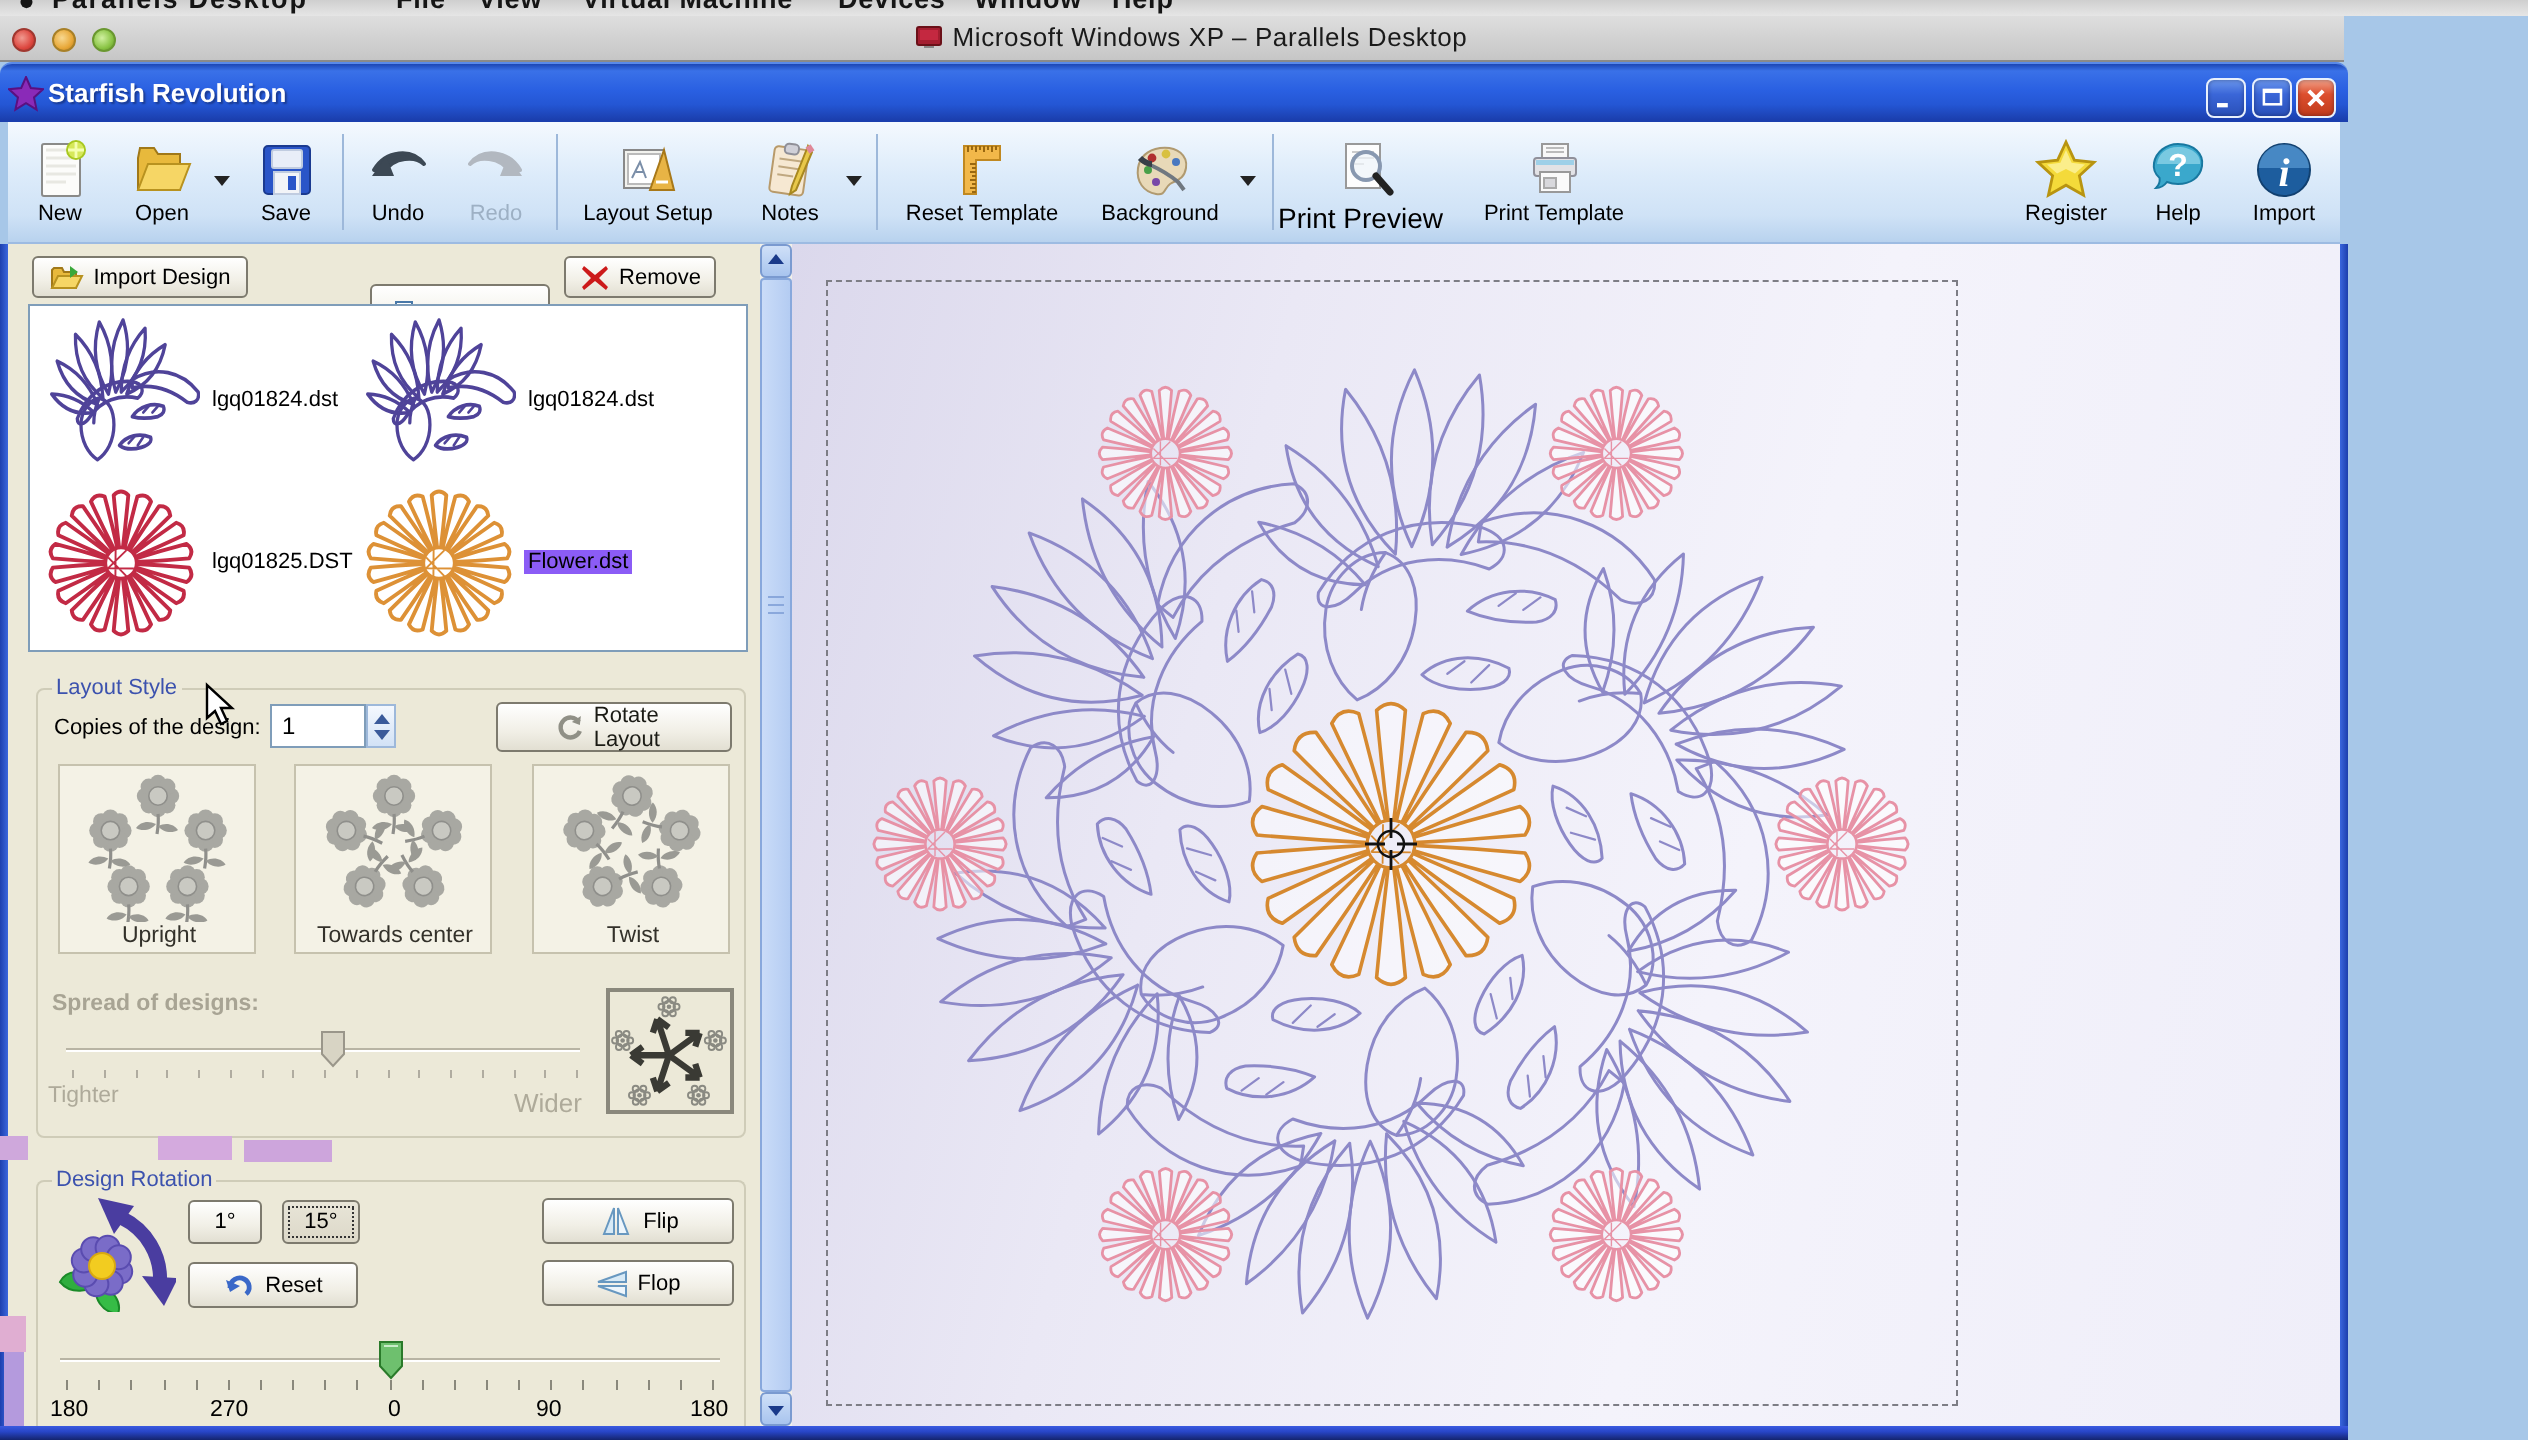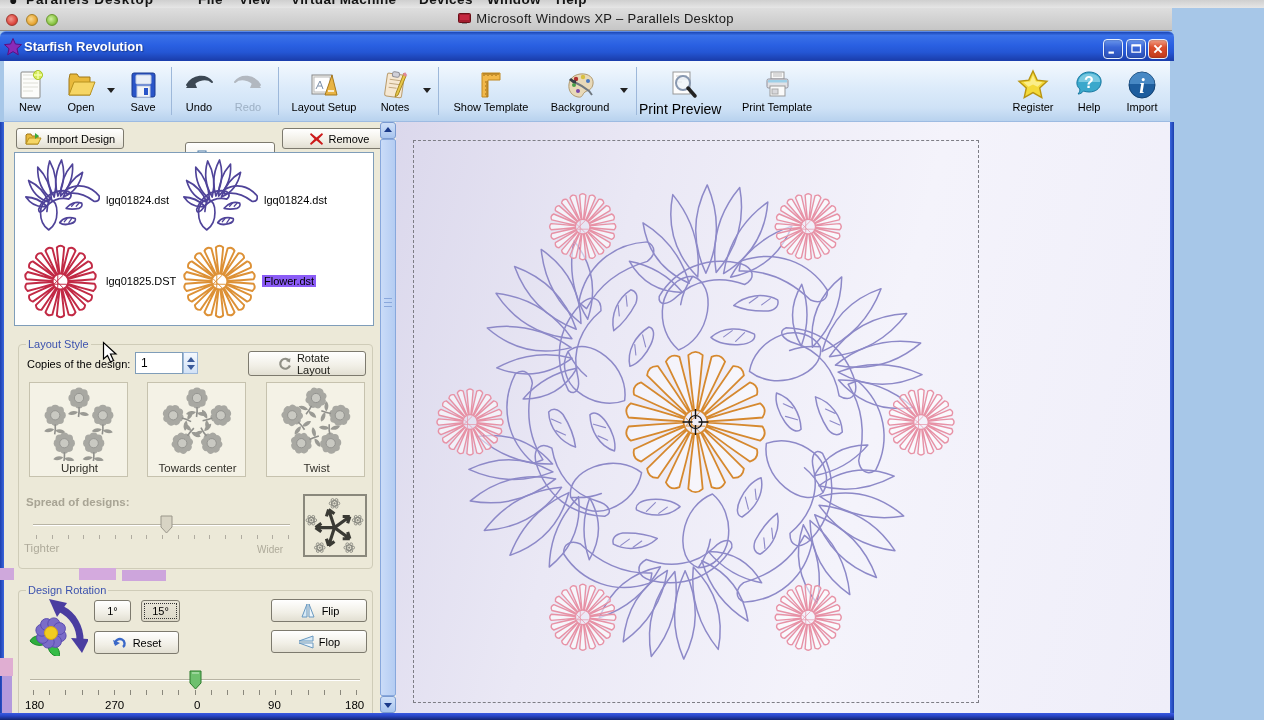--- a/index.html
+++ b/index.html
@@ -86,21 +86,21 @@
             <path d="M10,11 h11 M10,15 h11 M10,19 h8" stroke="#c0a880" stroke-width="1"></path>
           </g>
           <path d="M25,4 L17,24 L16,28 L19,26 L27,7 Z" fill="#e8c84a" stroke="#a88820"></path>
           <path d="M25,4 L27,7" stroke="#e08898" stroke-width="3"></path>
         </svg></div>
       <div style="position:absolute;left:371px;top:40px;width:40px;text-align:center;font-size:11px;color:#000">Notes</div>
       <div style="position:absolute;left:471px;top:8px;width:32px;height:32px"><svg width="32" height="32" viewBox="0 0 32 32">
           <path d="M7,4 L25,4 L25,11 L13,11 L13,28 L7,28 Z" fill="#f2b84a" stroke="#c08820"></path>
           <path d="M9,4 v3 M11,4 v2 M13,4 v3 M15,4 v2 M17,4 v3 M19,4 v2 M21,4 v3 M23,4 v2 M13,13 h-3 M13,15 h-2 M13,17 h-3 M13,19 h-2 M13,21 h-3 M13,23 h-2 M13,25 h-3 M13,27 h-2" stroke="#9a6810" stroke-width="1"></path>
         </svg></div>
-      <div style="position:absolute;left:443px;top:40px;width:88px;text-align:center;font-size:11px;color:#000">Show Template</div>
+      <div style="position:absolute;left:443px;top:40px;width:88px;text-align:center;font-size:11px;color:#000">Reset Template</div>
       <div style="position:absolute;left:560px;top:8px;width:32px;height:32px"><svg width="32" height="32" viewBox="0 0 32 32">
           <path d="M16,5 C25,4 30,9 29,15 C28,21 24,21 21,23 C18,25 19,29 14,28 C8,27 4,22 5,15 C6,9 10,6 16,5 Z" fill="#e8d9b8" stroke="#b09a70"></path>
           <circle cx="12" cy="10" r="2.2" fill="#b03030"></circle>
           <circle cx="19" cy="8" r="2.2" fill="#d8c040"></circle>
           <circle cx="24" cy="12" r="2" fill="#4878c0"></circle>
           <circle cx="10" cy="16" r="2" fill="#48a048"></circle>
           <circle cx="14" cy="22" r="2" fill="#7848a8"></circle>
           <path d="M8,12 C12,14 18,16 25,22 L28,26" stroke="#707880" stroke-width="2" fill="none"></path>
           <path d="M6,10 C8,12 10,13 12,13" stroke="#383f48" stroke-width="3" fill="none"></path>
         </svg></div>
@@ -238,21 +238,21 @@
           </svg>
           <span>Import Design</span>
         </div>
         <div class="btn" style="left:181px;top:20px;width:90px;height:31px;">
           <svg width="15" height="15" viewBox="0 0 15 15">
             <rect x="1" y="1" width="8" height="10" fill="#fff" stroke="#4878a8"></rect>
             <rect x="5" y="4" width="8" height="10" fill="#eaf2fa" stroke="#4878a8"></rect>
           </svg>
           <span>Duplicate</span>
         </div>
-        <div class="btn" style="left:278px;top:6px;width:114px;height:21px;">
+        <div class="btn" style="left:278px;top:6px;width:76px;height:21px;">
           <svg width="15" height="14" viewBox="0 0 15 14">
             <path d="M2,1 L7.5,5.5 L13,1 L14,2.5 L9.5,7 L14,11.5 L13,13 L7.5,8.5 L2,13 L1,11.5 L5.5,7 L1,2.5 Z" fill="#cc1a1a"></path>
           </svg>
           <span>Remove</span>
         </div>
         <div class="abs" style="left:10px;top:30px;width:360px;height:174px;background:#fff;border:1px solid #7f9db9">
           <svg style="position:absolute;left:9px;top:6px" width="76" height="76" viewBox="5 10 83 74" preserveAspectRatio="none">
             <path d="M30,56 Q20.1,47.4 7,47 Q15.9,58.2 30,56" fill="none" stroke="#4f4399" stroke-width="1.8" stroke-linejoin="round" stroke-linecap="round"></path>
             <path d="M32,52 Q25.1,37.2 10,31 Q15.2,47.5 32,52" fill="none" stroke="#4f4399" stroke-width="1.8" stroke-linejoin="round" stroke-linecap="round"></path>
             <path d="M35,49 Q33.9,30.4 20,18 Q19.3,37.5 35,49" fill="none" stroke="#4f4399" stroke-width="1.8" stroke-linejoin="round" stroke-linecap="round"></path>
@@ -576,21 +576,21 @@
         <div style="position:absolute;left:158.0px;top:413px;width:1px;height:4px;background:#b0aca0"></div>
         <div style="position:absolute;left:173.8px;top:413px;width:1px;height:4px;background:#b0aca0"></div>
         <div style="position:absolute;left:189.5px;top:413px;width:1px;height:4px;background:#b0aca0"></div>
         <div style="position:absolute;left:205.2px;top:413px;width:1px;height:4px;background:#b0aca0"></div>
         <div style="position:absolute;left:221.0px;top:413px;width:1px;height:4px;background:#b0aca0"></div>
         <div style="position:absolute;left:236.8px;top:413px;width:1px;height:4px;background:#b0aca0"></div>
         <div style="position:absolute;left:252.5px;top:413px;width:1px;height:4px;background:#b0aca0"></div>
         <div style="position:absolute;left:268.2px;top:413px;width:1px;height:4px;background:#b0aca0"></div>
         <div style="position:absolute;left:284.0px;top:413px;width:1px;height:4px;background:#b0aca0"></div>
         <div class="abs" style="left:20px;top:420px;font-size:11.5px;color:#aeaa9a">Tighter</div>
-        <div class="abs" style="left:253px;top:422px;font-size:10px;color:#aeaa9a">Wider</div>
+        <div class="abs" style="left:253px;top:422px;font-size:13px;color:#aeaa9a">Wider</div>
         <div class="abs" style="left:299px;top:372px;width:64px;height:63px;background:#ece9d8;border:2px solid #8a887c"><svg width="59" height="59" viewBox="0 0 56 56">
             <g transform="translate(28,30) rotate(-90)">
               <path d="M0,0 L0,-18 M0,-18 L-4,-12.5 M0,-18 L4,-12.5" stroke="#3a3a34" stroke-width="3" fill="none"></path>
             </g>
             <g transform="translate(28,30) rotate(-18)">
               <path d="M0,0 L0,-18 M0,-18 L-4,-12.5 M0,-18 L4,-12.5" stroke="#3a3a34" stroke-width="3" fill="none"></path>
             </g>
             <g transform="translate(28,30) rotate(54)">
               <path d="M0,0 L0,-18 M0,-18 L-4,-12.5 M0,-18 L4,-12.5" stroke="#3a3a34" stroke-width="3" fill="none"></path>
             </g>

